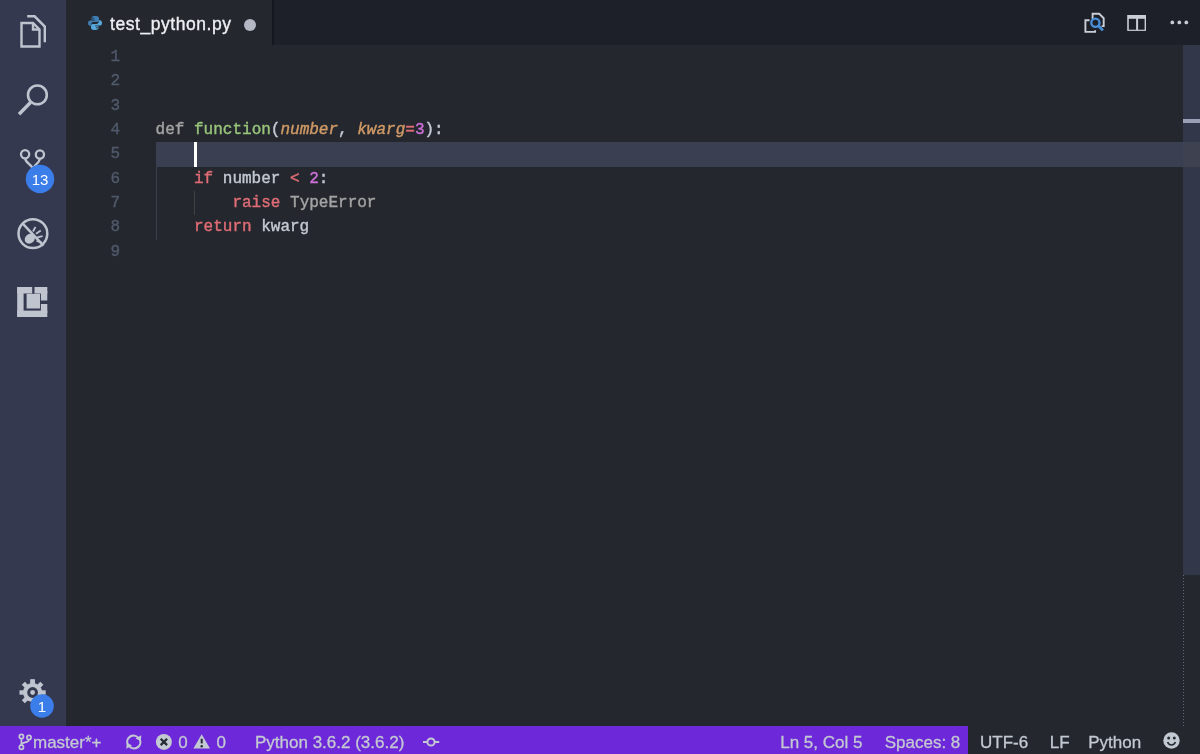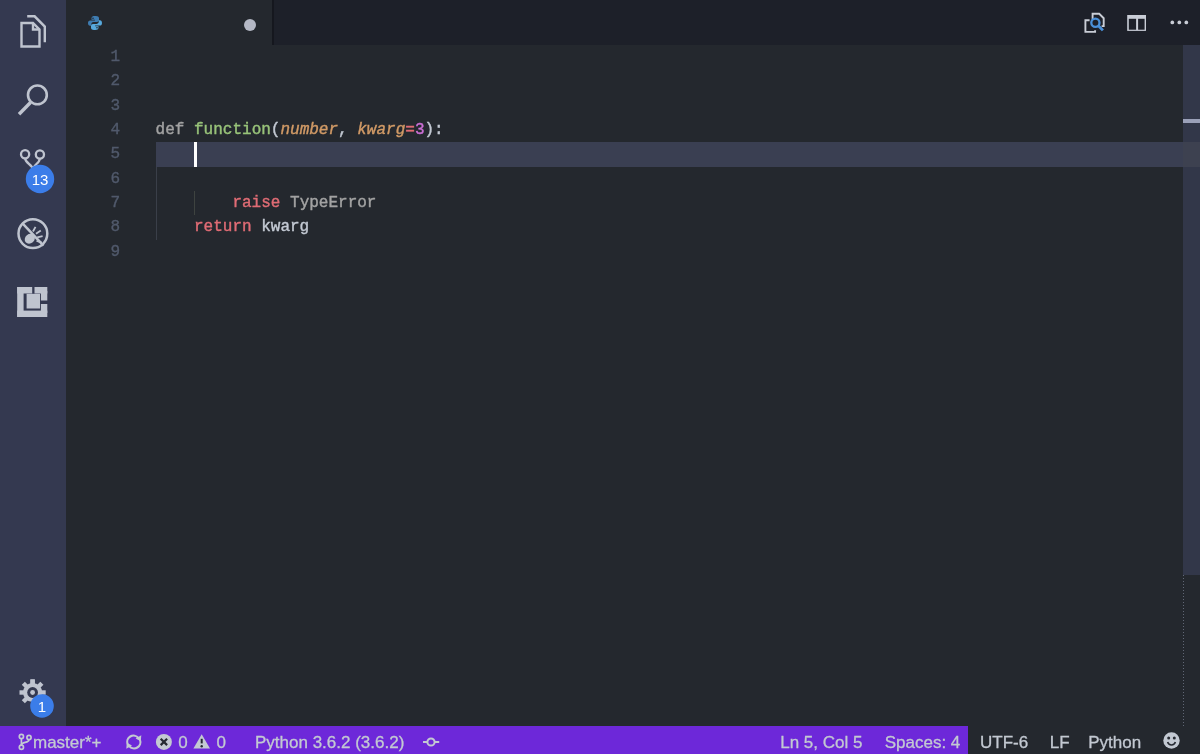--- a/index.html
+++ b/index.html
@@ -95,20 +95,21 @@
 </div>
 
 <div class="abs" id="tabbar">
   <div class="abs" id="tab">
     <svg class="abs" style="left:21px;top:15px" width="16" height="16" viewBox="0 0 16 16">
       <path fill="#3e7cb1" d="M7.9 1c-2 0-3.4.6-3.4 2.2v1.6h3.4v.6H3.2C1.7 5.4 1 6.5 1 8.1c0 1.5.6 2.7 2.1 2.7h1.2V9.2c0-1.3 1.1-2.2 2.4-2.2h3.4c1 0 1.9-.8 1.9-1.9V3.2C12 1.7 10.6 1 9 1z"></path>
       <circle cx="6" cy="3.3" r=".8" fill="#25292f"></circle>
       <path fill="#57a9dd" d="M8.1 15c2 0 3.4-.6 3.4-2.2v-1.6H8.1v-.6h4.7c1.5 0 2.2-1.1 2.2-2.7 0-1.5-.6-2.7-2.1-2.7h-1.2v1.6c0 1.3-1.1 2.2-2.4 2.2H5.9c-1 0-1.9.8-1.9 1.9v1.9C4 14.3 5.4 15 7 15z"></path>
       <circle cx="10" cy="12.7" r=".8" fill="#25292f"></circle>
     </svg>
+    <div class="abs" id="tabtitle">test_python.py</div>
     <div class="abs" id="tabdot"></div>
   </div>
 
   <svg class="abs" style="left:1014px;top:0" width="120" height="45" viewBox="1080 0 120 45" fill="none">
 
     <g stroke="#c9cdd6" stroke-width="1.9" fill="none">
       <path d="M1092.6 19.5 L1092.6 13.8 L1099.2 13.8 L1103.7 18.2 L1103.7 26.1 L1101.6 26.1"></path>
       <path d="M1089.6 20.3 L1085.4 20.3 L1085.4 31.9 L1095.1 31.9 L1095.1 30.3"></path>
     </g>
     <g stroke="#4a90d9" fill="none">
@@ -138,20 +139,21 @@
   <div class="ln" style="top:0px">1</div>
   <div class="ln" style="top:24.3px">2</div>
   <div class="ln" style="top:48.7px">3</div>
   <div class="ln" style="top:73px">4</div>
   <div class="ln" style="top:97.3px">5</div>
   <div class="ln" style="top:121.7px">6</div>
   <div class="ln" style="top:146px">7</div>
   <div class="ln" style="top:170.3px">8</div>
   <div class="ln" style="top:194.6px">9</div>
   <div class="cl" style="top:73px"><span class="cyan">def</span> <span class="green">function</span>(<span class="orange it">number</span>, <span class="orange it">kwarg</span><span class="red">=</span><span class="mag">3</span>):</div>
+  <div class="cl" style="top:121.7px">    <span class="red">if</span> number <span class="red">&lt;</span> <span class="mag">2</span>:</div>
   <div class="cl" style="top:146px">        <span class="red">raise</span> <span class="cyan">TypeError</span></div>
   <div class="cl" style="top:170.3px">    <span class="red">return</span> kwarg</div>
   <div class="abs" id="strip"></div>
   <div class="abs" style="left:1116.5px;top:529.6px;width:1px;height:151.4px;background:repeating-linear-gradient(to bottom,rgba(170,180,205,0.45) 0 1px,transparent 1px 3px);"></div>
   <div class="abs" style="left:1117px;top:97.3px;width:17px;height:24.4px;background:#3d4150;"></div>
   <div class="abs" id="stripmark"></div>
 </div>
 
 <div class="abs" id="statusbar">
   <svg class="abs" style="left:0;top:0" width="460" height="28" viewBox="0 726 460 28" fill="none">
@@ -185,21 +187,21 @@
     <g stroke="#c3c9d2" stroke-width="2" fill="none">
       <circle cx="431" cy="742" r="3.6"></circle>
       <path d="M423 742 h4.2 M435 742 h4.2"></path>
     </g>
   </svg>
   <div class="st" style="left:33px">master*+</div>
   <div class="st" style="left:178.3px">0</div>
   <div class="st" style="left:216.6px">0</div>
   <div class="st" style="left:255px">Python 3.6.2 (3.6.2)</div>
   <div class="st" style="left:780.2px">Ln 5, Col 5</div>
-  <div class="st" style="left:884.7px">Spaces: 4</div>
+  <div class="st" style="left:884.7px">Spaces: 8</div>
   <div class="st" style="left:980px">UTF-6</div>
   <div class="st" style="left:1049.7px">LF</div>
   <div class="st" style="left:1088.2px">Python</div>
   <svg class="abs" style="left:1163px;top:6px" width="17" height="17" viewBox="0 0 17 17" fill="none">
     <circle cx="8.5" cy="8.5" r="8.2" fill="#c3c9d2"></circle>
     <circle cx="5.7" cy="6.1" r="1.5" fill="#272b33"></circle>
     <circle cx="11.3" cy="6.1" r="1.5" fill="#272b33"></circle>
     <path d="M4.6 10.1 a4.1 4.1 0 0 0 7.8 0" fill="none" stroke="#272b33" stroke-width="1.6"></path>
   </svg>
 </div>

